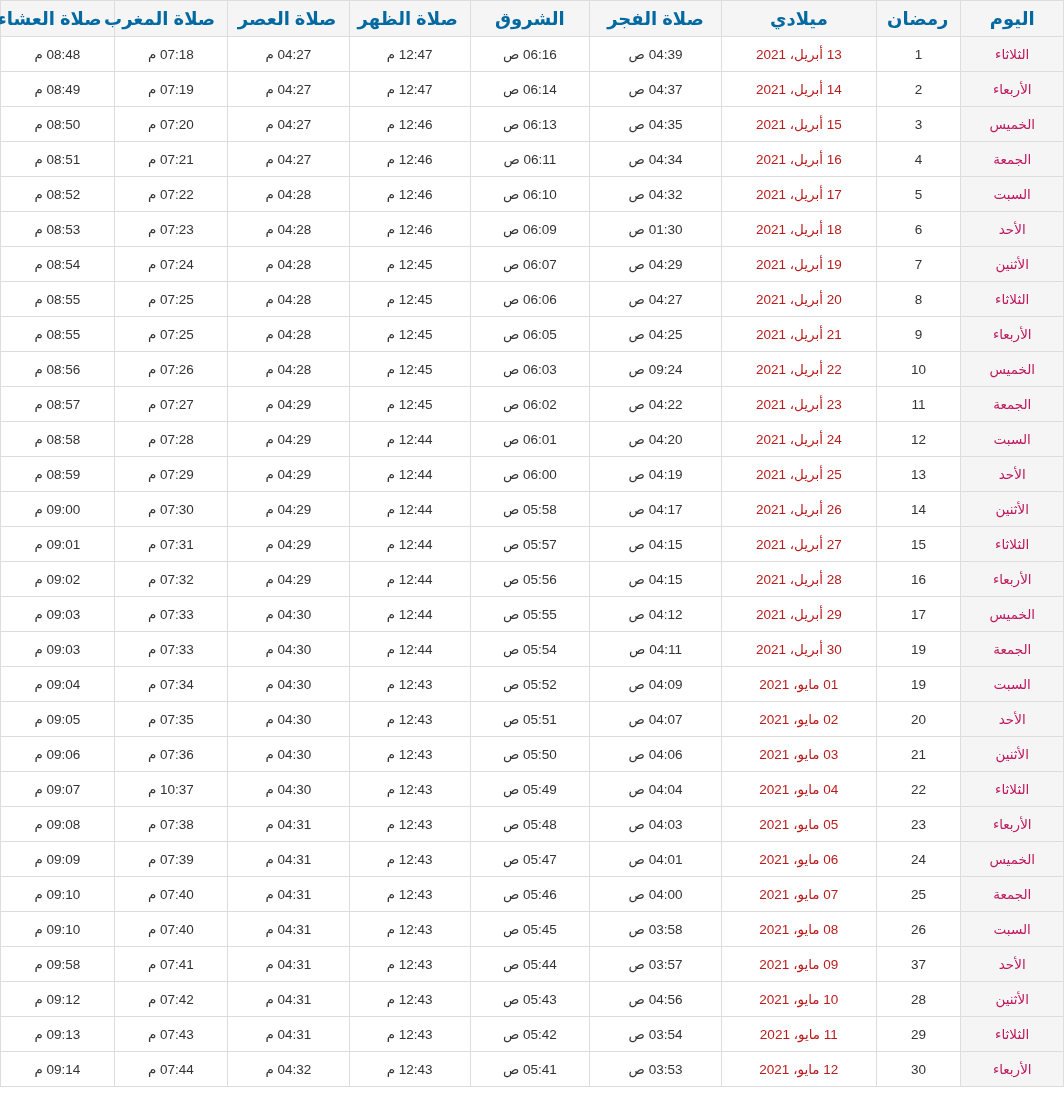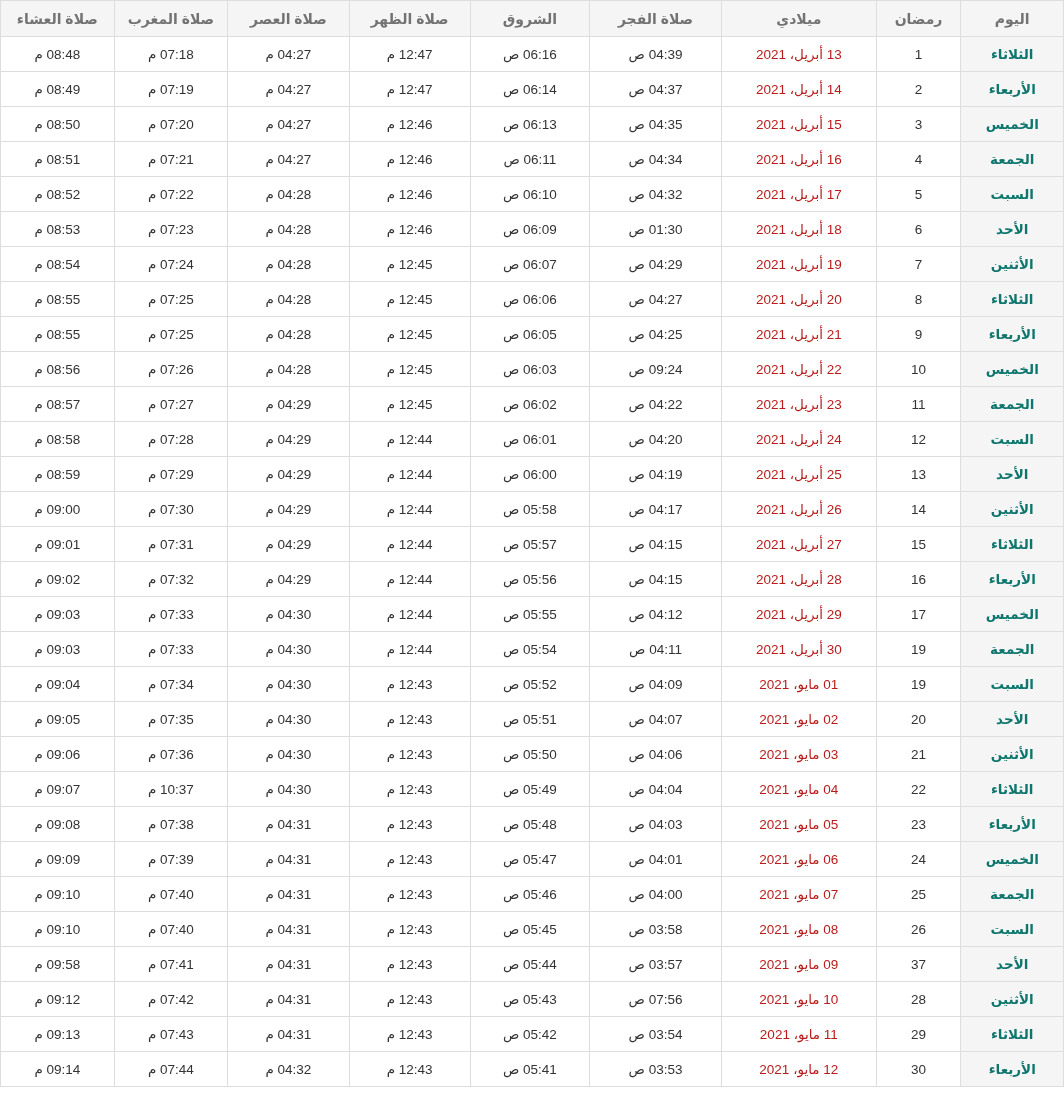--- a/index.html
+++ b/index.html
@@ -29,34 +29,34 @@
     height: 35px;
     padding: 0 12px;
     font-size: 13.5px;
     text-align: center;
     vertical-align: middle;
     white-space: nowrap;
     box-sizing: border-box;
   }
   table.prayer-table thead th {
     background: #f5f5f5;
-    color: #737373;
+    color: #0369a1;
     font-weight: bold;
-    font-size: 14px;
+    font-size: 18px;
     height: 36px;
   }
   table.prayer-table tbody td {
     background: #ffffff;
     color: #333333;
     font-weight: normal;
   }
   table.prayer-table tbody td.col-day {
     background: #f5f5f5;
-    font-weight: bold;
-    color: #0f766e;
+    font-weight: normal;
+    color: #be185d;
   }
   table.prayer-table tbody td.col-hijri {
     color: #b91c1c;
   }
   
   col.c-day      { width: 93px; }
   col.c-ramadan  { width: 77px; }
   col.c-greg     { width: 140px; }
   col.c-fajr     { width: 120px; }
   col.c-shuruq   { width: 108px; }
@@ -389,21 +389,21 @@
           <td>05:44 ص</td>
           <td>12:43 م</td>
           <td>04:31 م</td>
           <td>07:41 م</td>
           <td>09:58 م</td>
         </tr>
         <tr>
           <td class="col-day">الأثنين</td>
           <td>28</td>
           <td class="col-hijri">10 مايو، 2021</td>
-          <td>07:56 ص</td>
+          <td>04:56 ص</td>
           <td>05:43 ص</td>
           <td>12:43 م</td>
           <td>04:31 م</td>
           <td>07:42 م</td>
           <td>09:12 م</td>
         </tr>
         <tr>
           <td class="col-day">الثلاثاء</td>
           <td>29</td>
           <td class="col-hijri">11 مايو، 2021</td>

